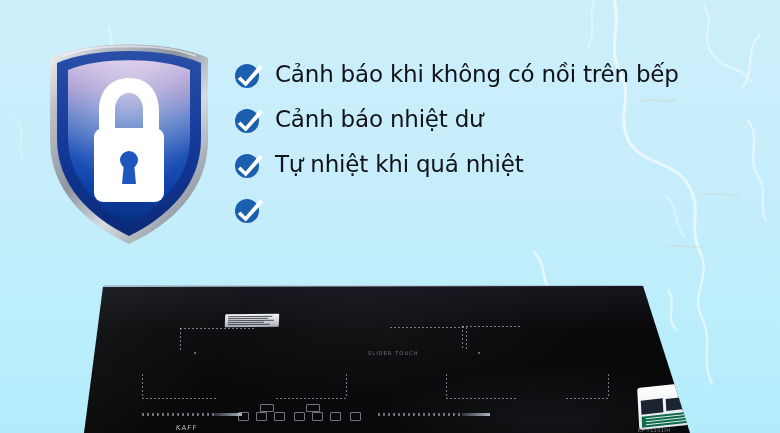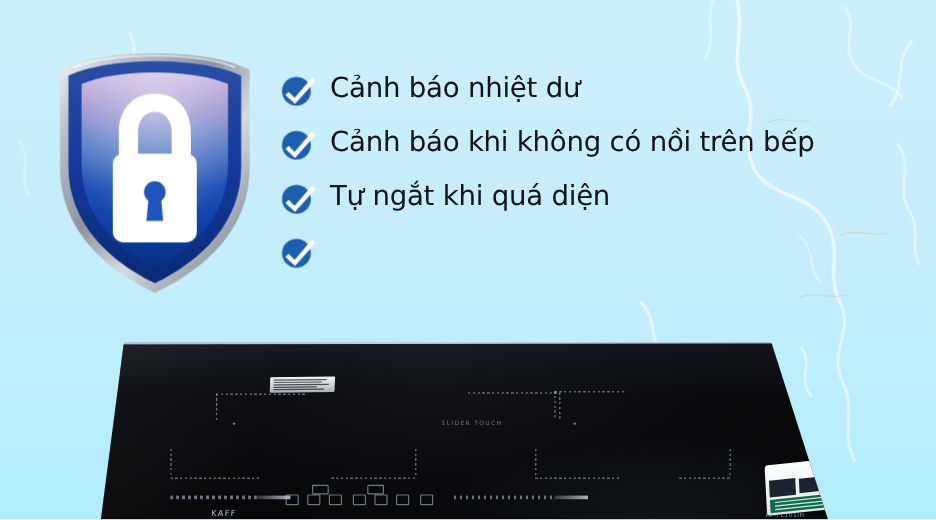--- a/index.html
+++ b/index.html
@@ -325,41 +325,41 @@
 
   <div class="feature-list">
 
     <div class="feature-row">
       <span class="check-icon">
         <svg width="32" height="32" viewBox="0 0 32 32" aria-hidden="true">
           <circle cx="14" cy="18" r="12" fill="#1b5fae"></circle>
           <path d="M7.5 18.5 L12.5 23.5 L27 6.5 L30 9.5 L12.8 28.5 L4.8 21 Z" fill="#ffffff"></path>
         </svg>
       </span>
-      <span class="feature-text">Cảnh báo nhiệt dư</span>
+      <span class="feature-text">Cảnh báo khi không có nồi trên bếp</span>
     </div>
 
     <div class="feature-row">
       <span class="check-icon">
         <svg width="32" height="32" viewBox="0 0 32 32" aria-hidden="true">
           <circle cx="14" cy="18" r="12" fill="#1b5fae"></circle>
           <path d="M7.5 18.5 L12.5 23.5 L27 6.5 L30 9.5 L12.8 28.5 L4.8 21 Z" fill="#ffffff"></path>
         </svg>
       </span>
-      <span class="feature-text">Cảnh báo khi không có nồi trên bếp</span>
+      <span class="feature-text">Cảnh báo nhiệt dư</span>
     </div>
 
     <div class="feature-row">
       <span class="check-icon">
         <svg width="32" height="32" viewBox="0 0 32 32" aria-hidden="true">
           <circle cx="14" cy="18" r="12" fill="#1b5fae"></circle>
           <path d="M7.5 18.5 L12.5 23.5 L27 6.5 L30 9.5 L12.8 28.5 L4.8 21 Z" fill="#ffffff"></path>
         </svg>
       </span>
-      <span class="feature-text">Tự ngắt khi quá diện</span>
+      <span class="feature-text">Tự nhiệt khi quá nhiệt</span>
     </div>
 
     <div class="feature-row">
       <span class="check-icon">
         <svg width="32" height="32" viewBox="0 0 32 32" aria-hidden="true">
           <circle cx="14" cy="18" r="12" fill="#1b5fae"></circle>
           <path d="M7.5 18.5 L12.5 23.5 L27 6.5 L30 9.5 L12.8 28.5 L4.8 21 Z" fill="#ffffff"></path>
         </svg>
       </span>
     </div>

